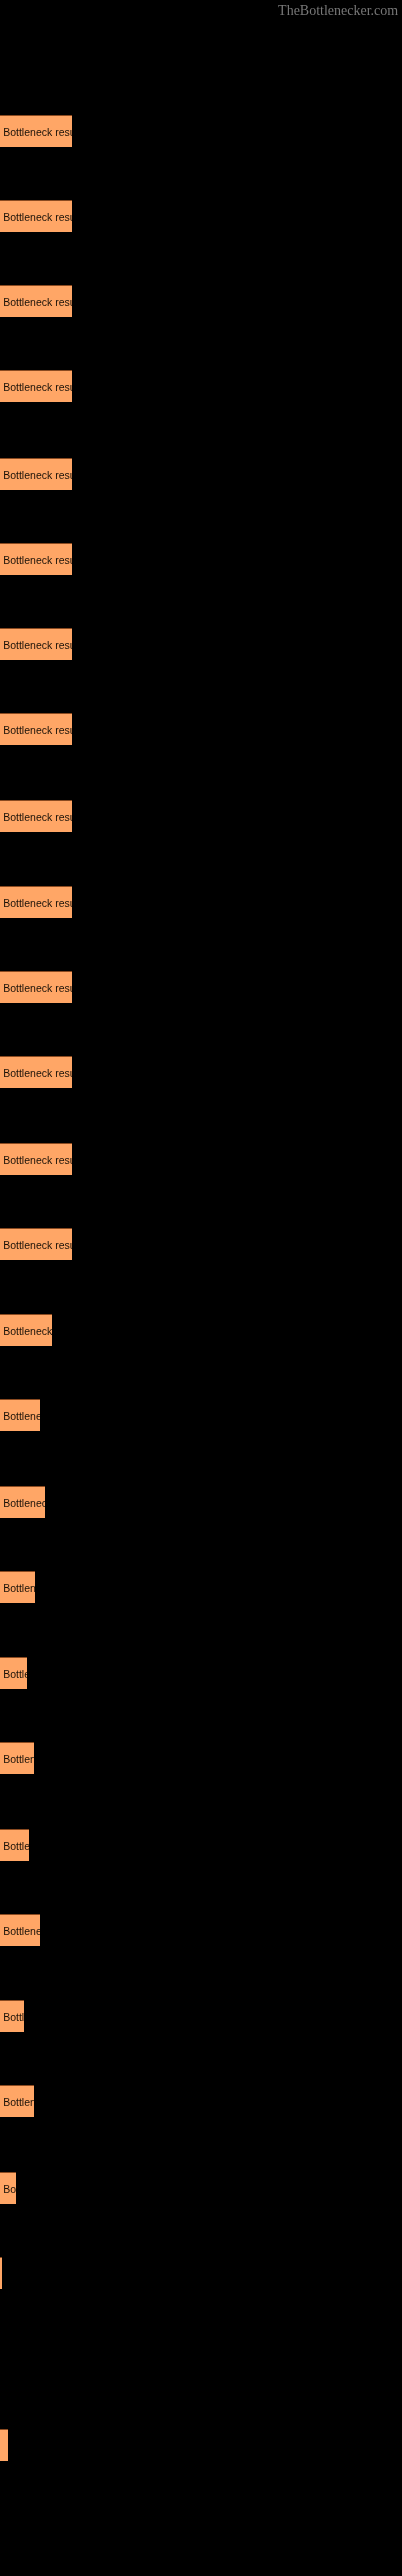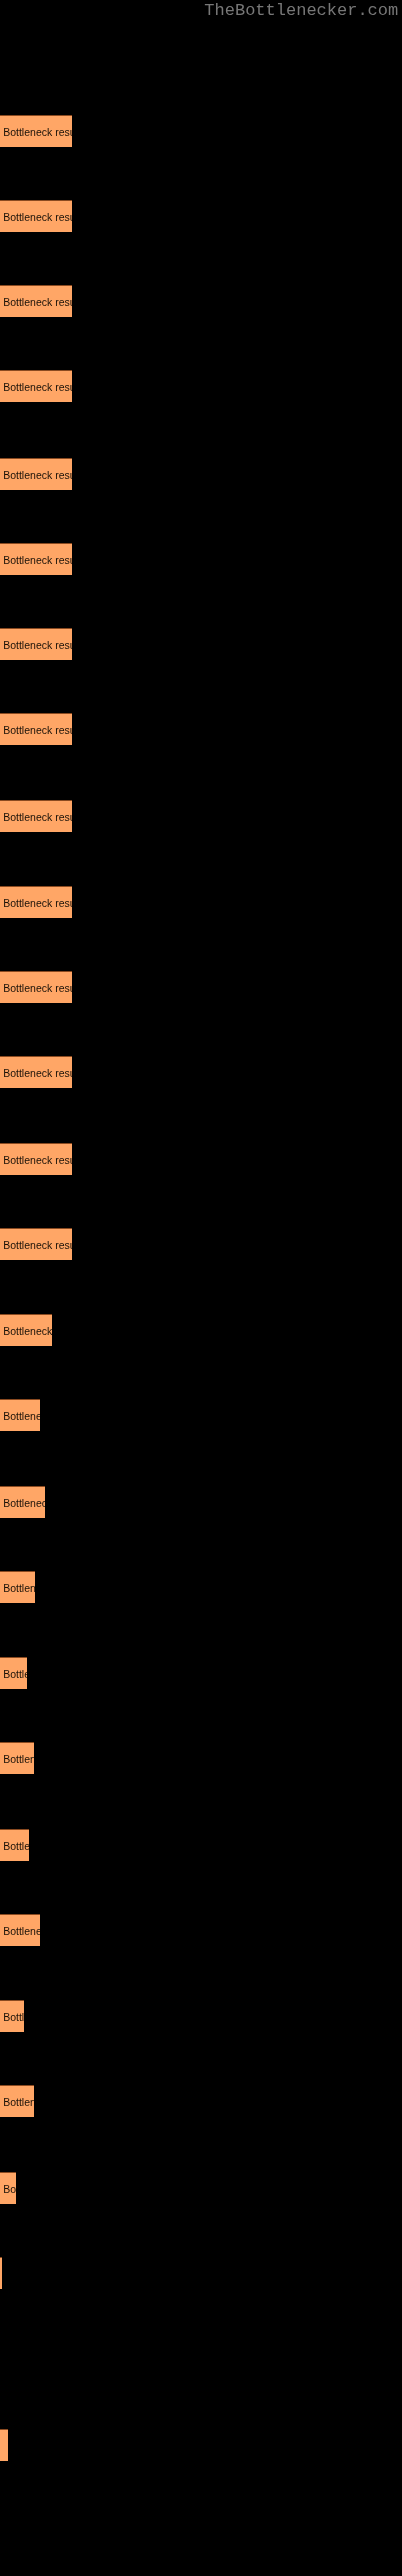--- a/index.html
+++ b/index.html
@@ -19,24 +19,24 @@
     position: absolute;
     left: 0; top: 0;
     width: 403px;
     height: 2576px;
     background: #000000;
   }
   #watermark-title {
     position: absolute;
     right: 4.8px;
     top: 0.8px;
-    font-size: 17px;
+    font-size: 14px;
     line-height: 19.3px;
     color: #777777;
-    font-family: Liberation Mono, monospace;
+    font-family: Liberation Serif, serif;
     white-space: nowrap;
     letter-spacing: 0px;
   }
   .bar-row {
     position: absolute;
     left: 0;
   }
   .bar {
     position: relative;
     box-sizing: border-box;

